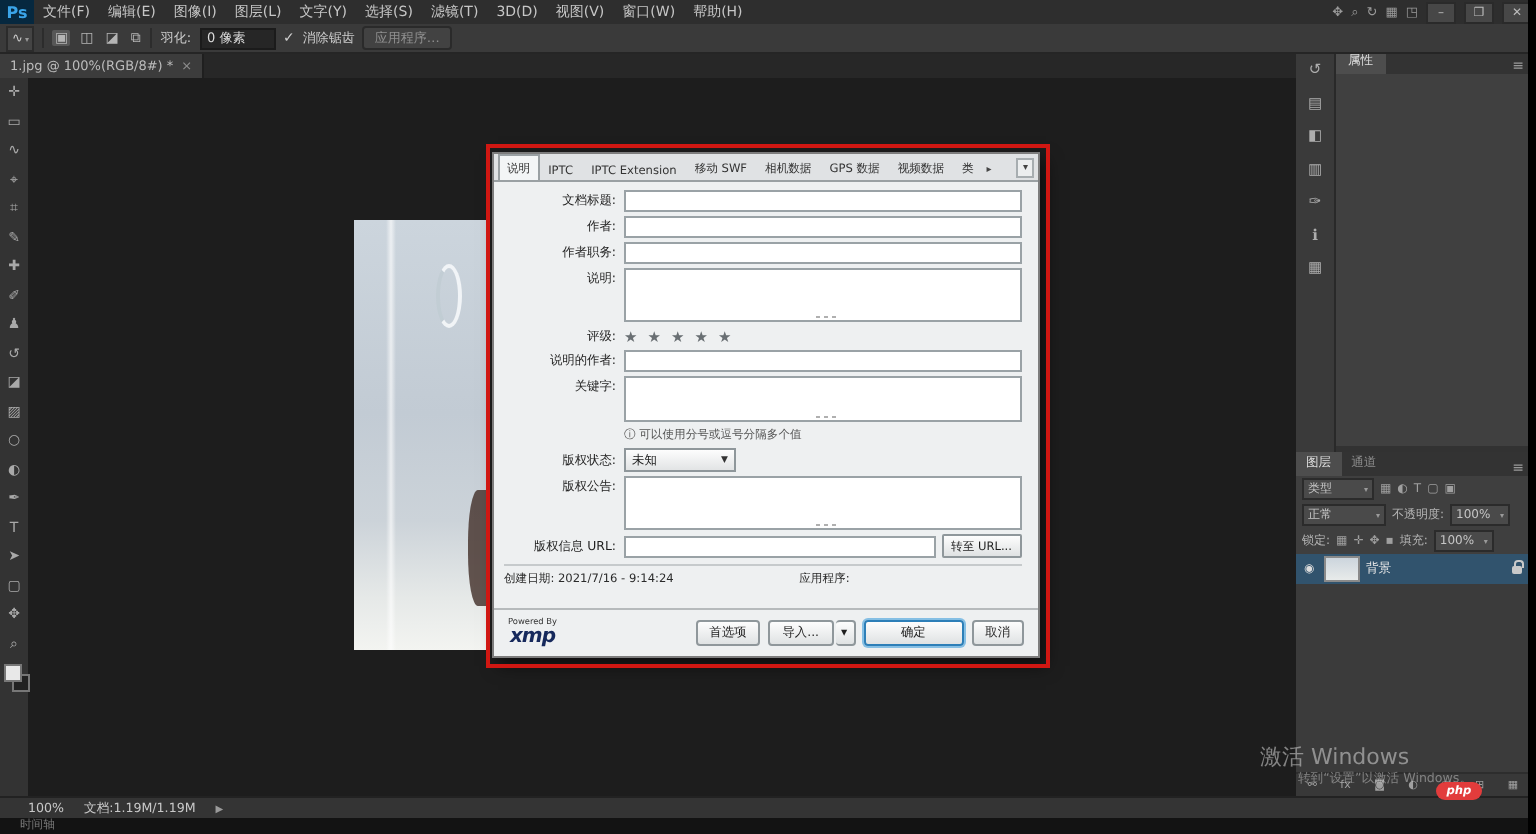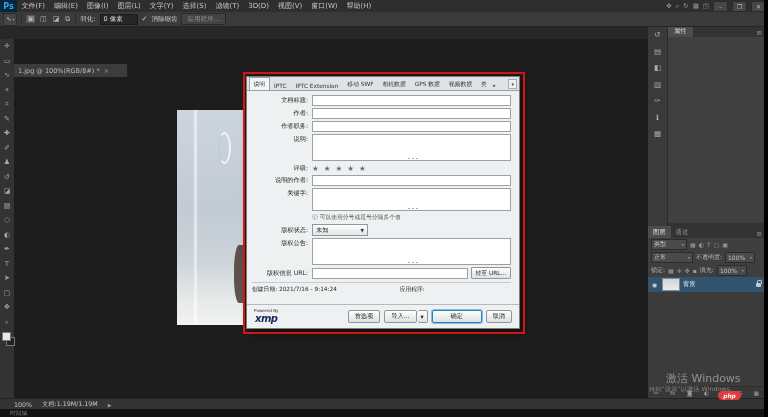--- a/index.html
+++ b/index.html
@@ -24,21 +24,21 @@
   .opt-sep{width:1px;height:10px;background:#2c2c2c;}
   .mode-ico{font-size:7px;color:#b5b5b5;padding:0 1px;}
   .mode-ico.on{background:#575757;border-radius:1px;}
   .opt-field{background:#262626;border:1px solid #1b1b1b;color:#ddd;height:9px;line-height:9px;padding:0 3px;min-width:30px;}
   .opt-btn{background:#424242;border:1px solid #2a2a2a;border-radius:2px;color:#8f8f8f;height:10px;line-height:10px;padding:0 5px;}
   .chk{color:#cfcfcf;font-size:7px;}
 
   
   .tabrow{left:0;top:26px;width:768px;height:13px;background:#272727;display:flex;z-index:4;}
   .doctab{display:flex;align-items:center;gap:4px;background:#3c3c3c;color:#bcbcbc;font-size:6.5px;
-          padding:0 18px;height:13px;border-right:1px solid #1f1f1f;margin-top:38px;}
+          padding:0 5px;height:13px;border-right:1px solid #1f1f1f;}
   .doctab .x{color:#8d8d8d;}
 
   
   .toolcol{left:0;top:39px;width:14px;height:359px;background:#333;display:flex;flex-direction:column;
            align-items:center;z-index:4;}
   .tool{width:14px;height:14.5px;line-height:14.5px;text-align:center;font-size:7px;color:#a9a9a9;}
   .swatches{position:relative;width:14px;height:14px;margin-top:2px;}
   .sw-f{position:absolute;left:2px;top:1px;width:7px;height:7px;background:#e8e8e8;border:1px solid #777;}
   .sw-b{position:absolute;left:6px;top:6px;width:7px;height:7px;background:#222;border:1px solid #777;}
 
@@ -131,21 +131,21 @@
 
   
   .status{left:0;top:398px;width:768px;height:11px;background:#343434;border-top:1px solid #222;
           display:flex;align-items:center;font-size:6.3px;color:#c8c8c8;padding-left:14px;gap:10px;z-index:5;}
   .status .arr{color:#9a9a9a;font-size:5px;}
   .bottomstrip{left:0;top:409px;width:768px;height:8px;background:#131313;z-index:5;
                display:flex;align-items:center;}
   .tl-tab{font-size:5.8px;color:#787878;padding-left:10px;line-height:8px;}
 
   
-  .wm1{left:666px;top:371px;font-size:11px;color:rgba(215,215,215,.55);z-index:60;}
+  .wm1{left:630px;top:371px;font-size:11px;color:rgba(215,215,215,.55);z-index:60;}
   .wm2{left:649px;top:385px;font-size:6.3px;color:rgba(205,205,205,.5);z-index:60;}
   .php-badge{left:718px;top:391px;width:23px;height:9px;background:#e23c3c;border-radius:5px;color:#fff;
              font-size:5.8px;font-style:italic;font-weight:bold;display:flex;align-items:center;
              justify-content:center;z-index:61;}
 </style>
 </head>
 <body>
 
 <div class="screen">
 

